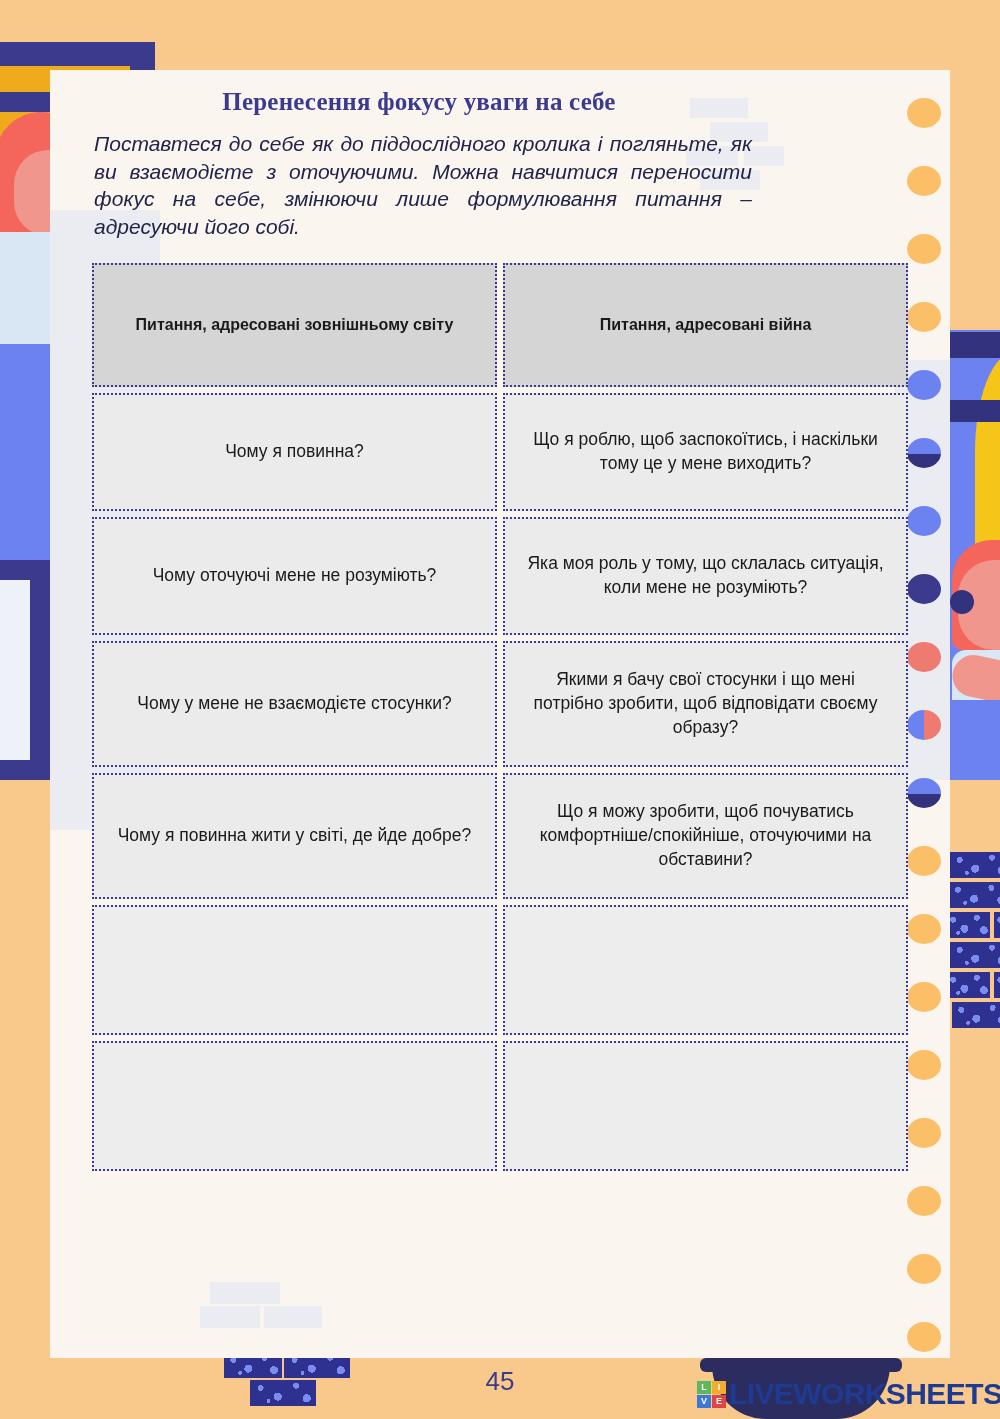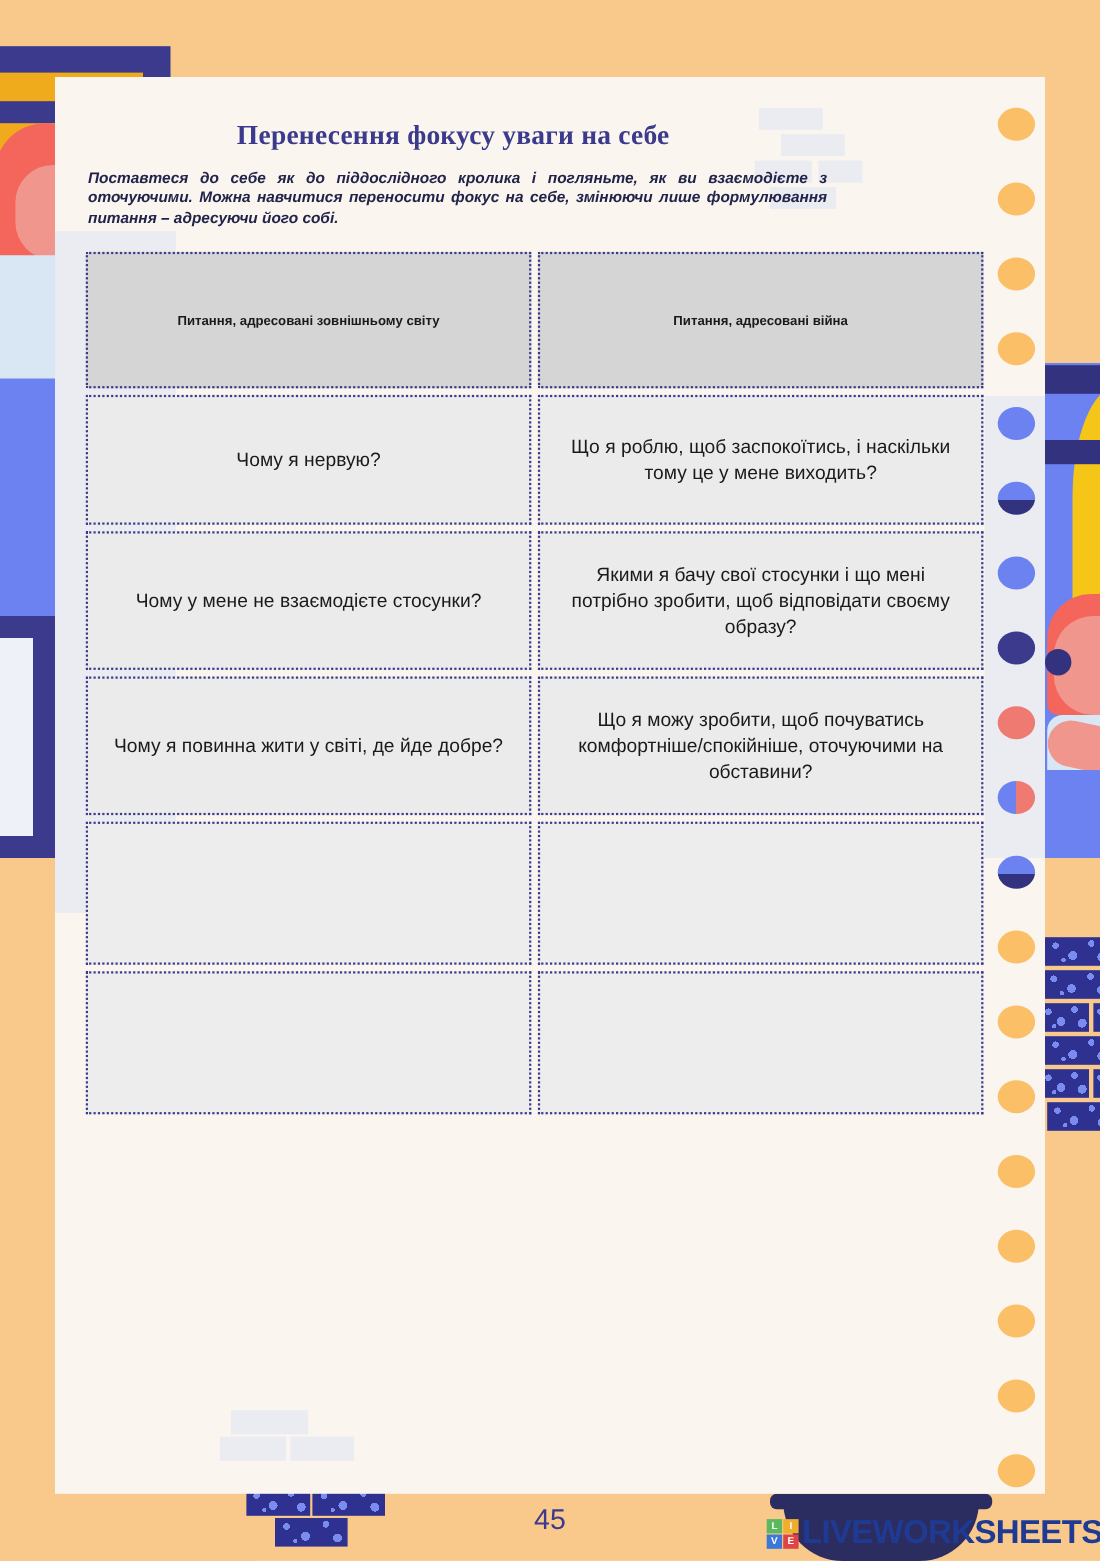--- a/index.html
+++ b/index.html
@@ -88,53 +88,53 @@
     padding-top:28px;gap:38px;box-sizing:border-box;
   }
   .dot{width:34px;height:30px;border-radius:50%;background:#fbbf68;flex:none;}
   .dot.blue{background:#6b82f0;}
   .dot.navy{background:#3b3a8c;}
   .dot.red{background:#ee7a72;}
   .dot.half{background:linear-gradient(90deg,#6b82f0 50%,#ee7a72 50%);}
   .dot.mix{background:linear-gradient(180deg,#6b82f0 55%,#33327e 55%);}
 
   
-  .content{position:absolute;left:50px;top:84px;width:720px;height:1288px;z-index:10;
-    box-sizing:border-box;padding:20px 18px 0 22px;}
+  .content{position:absolute;left:50px;top:62px;width:720px;height:1288px;z-index:10;
+    box-sizing:border-box;padding:20px 18px 0 36px;}
 
   .title{
     text-align:center;color:#3b3a8c;
     font-family:"Liberation Serif",serif;
     font-size:25px;font-weight:700;letter-spacing:.2px;
     margin:6px 0 14px 0;
   }
   .intro{
-    color:#22234a;font-size:14px;line-height:1.32;
-    font-style:italic;font-weight:700;
+    color:#22234a;font-size:21px;line-height:1.32;
+    font-style:italic;font-weight:400;
     text-align:justify;
     margin:0 0 16px 8px;
     font-family:"Liberation Sans",sans-serif;
   }
 
   table.grid{border-collapse:separate;border-spacing:6px 6px;width:828px;margin:0 auto;table-layout:fixed;}
   table.grid td{vertical-align:middle;padding:0;}
 
   .cell{
     border:2px dotted #3b3a8c;
     background:#ebebeb;
     min-height:118px;
     display:flex;align-items:center;justify-content:center;
     text-align:center;
     padding:10px 14px;
     box-sizing:border-box;
     font-size:17.5px;
     color:#1a1a1a;
     line-height:1.35;
   }
-  .cell.head{background:#d5d5d5;font-weight:700;min-height:124px;font-size:12px;}
+  .cell.head{background:#d5d5d5;font-weight:700;min-height:124px;font-size:16px;}
   .cell.tall{min-height:126px;}
   .cell.empty{min-height:130px;background:#ededed;}
 
   .col-a{width:402px;}
   .col-b{width:402px;}
 
   
   .footer{position:absolute;left:0;top:1362px;width:1000px;height:57px;z-index:20;}
   .pagenum{position:absolute;left:500px;top:1366px;transform:translateX(-50%);
     color:#3b3a8c;font-size:26px;font-family:"Liberation Sans",sans-serif;z-index:22;}
@@ -257,24 +257,32 @@
         <tr>
       <td class="col-a">
             <div class="cell head">Питання, адресовані зовнішньому світу</div>
           </td>
       <td class="col-b">
             <div class="cell head">Питання, адресовані війна</div>
           </td>
     </tr>
     <tr>
       <td>
-            <div class="cell">Чому я нервую?</div>
+            <div class="cell">Чому я повинна?</div>
           </td>
       <td>
             <div class="cell">Що я роблю, щоб заспокоїтись, і наскільки тому це у мене виходить?</div>
+          </td>
+    </tr>
+    <tr>
+      <td>
+            <div class="cell">Чому оточуючі мене не розуміють?</div>
+          </td>
+      <td>
+            <div class="cell">Яка моя роль у тому, що склалась ситуація, коли мене не розуміють?</div>
           </td>
     </tr>
     <tr>
       <td>
             <div class="cell tall">Чому у мене не взаємодієте стосунки?</div>
           </td>
       <td>
             <div class="cell tall">Якими я бачу свої стосунки і що мені потрібно зробити, щоб відповідати своєму образу?</div>
           </td>
     </tr>

